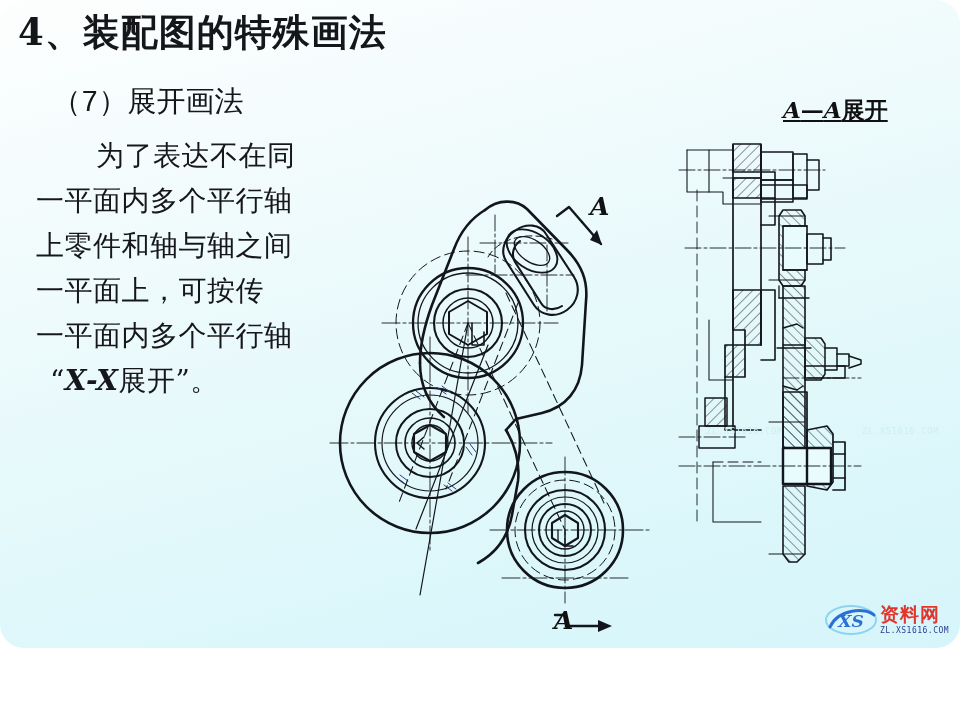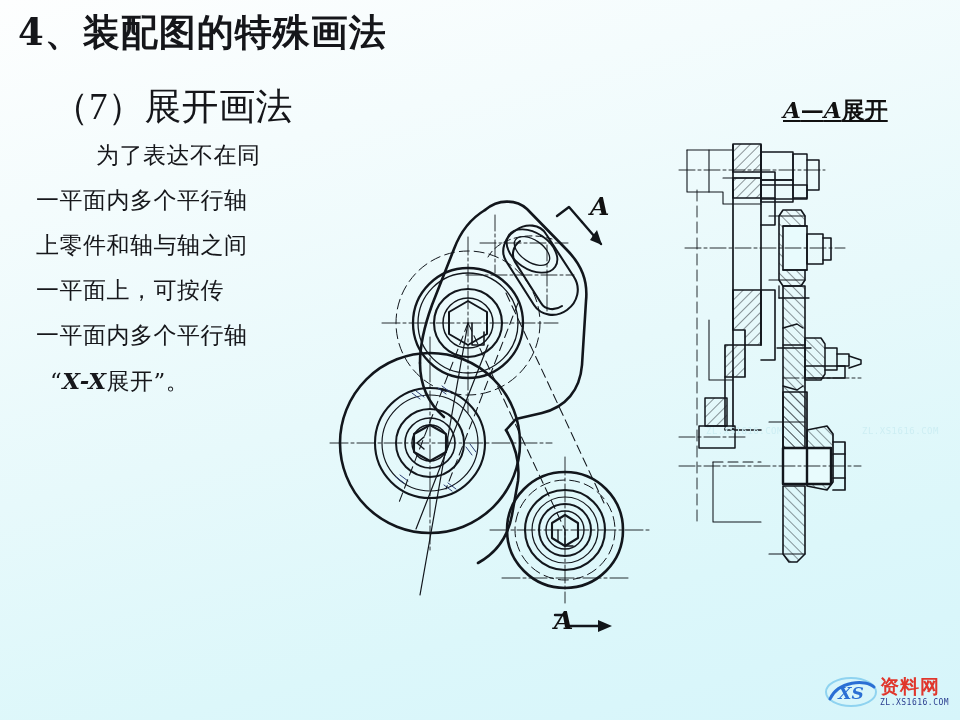--- a/index.html
+++ b/index.html
@@ -2,40 +2,41 @@
 <html><head>
 <meta charset="utf-8">
 <title>装配图的特殊画法</title>
 <style>
   html,body{margin:0;padding:0;}
   body{
     width:960px;height:720px;overflow:hidden;
     font-family:"DejaVu Sans","Liberation Sans",sans-serif;
   }
   #slide{
-    position:relative;width:960px;height:720px;
+    position:relative;width:960px;height:648px;
     background:linear-gradient(165deg,#fdfefe 0%,#f4fcfd 22%,#e7f9fb 52%,#dcf7fa 78%,#d6f5fa 100%);
     overflow:hidden;
+    border-radius:24px;
   }
   
   #title{
     position:absolute;left:18px;top:8px;
     font-family:"DejaVu Serif","Liberation Serif",serif;
     font-size:37px;font-weight:700;color:#15161a;letter-spacing:1px;
     white-space:nowrap;
   }
   #subtitle{
     position:absolute;left:52px;top:82px;
-    font-family:Liberation Serif, serif;
-    font-size:37px;font-weight:500;color:#15161a;white-space:nowrap;
+    font-family:Liberation Mono, monospace;
+    font-size:29px;font-weight:500;color:#15161a;white-space:nowrap;
   }
   #body-text{
     position:absolute;left:36px;top:133px;width:330px;
     font-family:"DejaVu Serif","Liberation Serif",serif;
-    font-size:23px;line-height:45px;color:#16171b;
+    font-size:28px;line-height:45px;color:#16171b;
     letter-spacing:0.5px;
   }
   #body-text .ln{display:block;white-space:nowrap;}
   #body-text .ind{padding-left:60px;}
   #body-text .xx{font-style:italic;font-family:"DejaVu Serif","Liberation Serif",serif;font-weight:700;}
   
   .sec-label{
     position:absolute;
     font-family:"DejaVu Serif","Liberation Serif",serif;
     font-style:italic;font-weight:700;font-size:25px;color:#111;

